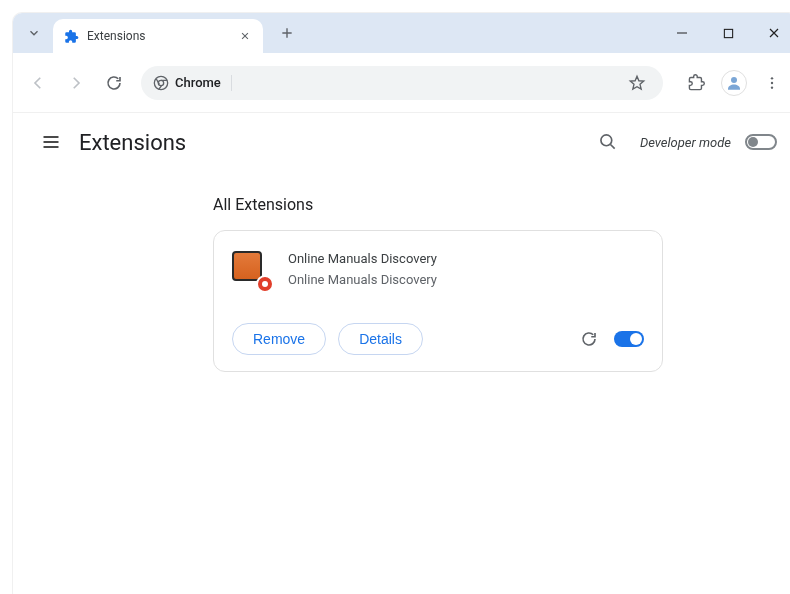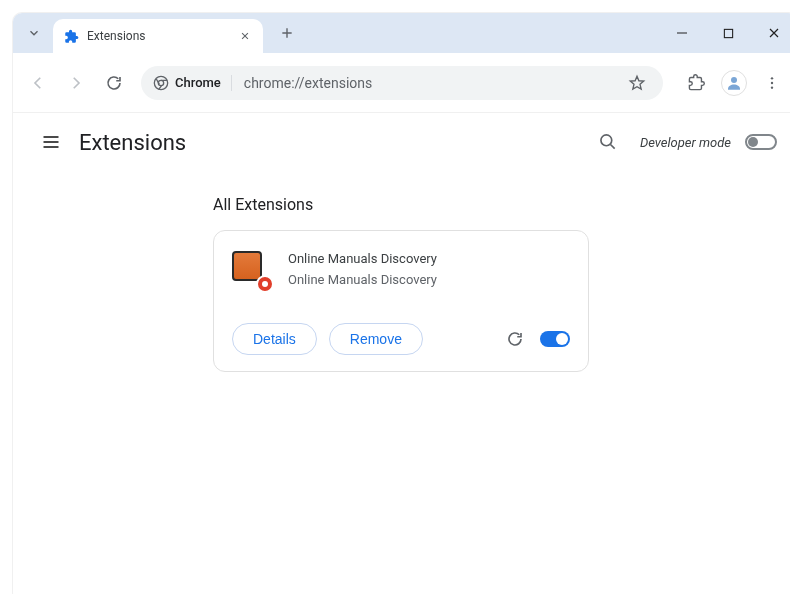--- a/index.html
+++ b/index.html
@@ -131,21 +131,21 @@
       width:10px; height:10px; border-radius:50%; background:#80868b;
     }
     
     .content-body {
       padding: 24px 0 0 200px;
     }
     .section-title {
       font-size: 16px; color: #202124; margin-bottom: 16px;
     }
     .ext-card {
-      width: 376px;
+      width: 450px;
       border: 1px solid #e0e0e0;
       border-radius: 12px;
       padding: 20px 18px 16px 18px;
       background: #fff;
     }
     .ext-main { display:flex; gap:18px; }
     .ext-icon {
       width: 38px; height: 38px; position: relative;
       flex-shrink: 0;
     }
@@ -261,21 +261,20 @@
       <div class="chrome-chip">
         <span>
           <svg width="16" height="16" viewBox="0 0 24 24">
               <circle cx="12" cy="12" r="10" fill="none" stroke="#5f6368" stroke-width="2"></circle>
               <circle cx="12" cy="12" r="4" fill="none" stroke="#5f6368" stroke-width="2"></circle>
               <path stroke="#5f6368" stroke-width="2" d="M12 8h9M5 6l4.5 8M13 15.5L8.5 22"></path>
             </svg>
         </span>
         <span class="chrome-chip-text">Chrome</span>
       </div>
-      <span class="url-text">chrome://extensions</span>
       <div class="omnibox-right">
         <div class="omni-icon">
           <svg width="18" height="18" viewBox="0 0 24 24">
               <path fill="none" stroke="#5f6368" stroke-width="1.8" d="M12 3l2.5 6 6.5.5-5 4.3 1.6 6.4L12 17l-5.6 3.2L8 13.8 3 9.5l6.5-.5z"></path>
             </svg>
         </div>
       </div>
     </div>
     <div class="toolbar-right">
       <div class="toolbar-icon">
@@ -327,22 +326,22 @@
         <div class="ext-icon">
           <div class="ext-icon-book"></div>
           <div class="ext-icon-badge"></div>
         </div>
         <div class="ext-info">
           <div class="ext-name">Online Manuals Discovery</div>
           <div class="ext-desc">Online Manuals Discovery</div>
         </div>
       </div>
       <div class="ext-actions">
+        <button class="pill-btn">Remove</button>
         <button class="pill-btn">Details</button>
-        <button class="pill-btn">Remove</button>
         <div class="ext-actions-right">
           <div class="reload-icon">
             <svg width="18" height="18" viewBox="0 0 24 24">
                 <path fill="none" stroke="#5f6368" stroke-width="2.2" d="M20 12a8 8 0 1 1-2.34-5.66M20 4v5h-5"></path>
               </svg>
           </div>
           <div class="toggle-on"></div>
         </div>
       </div>
     </div>

